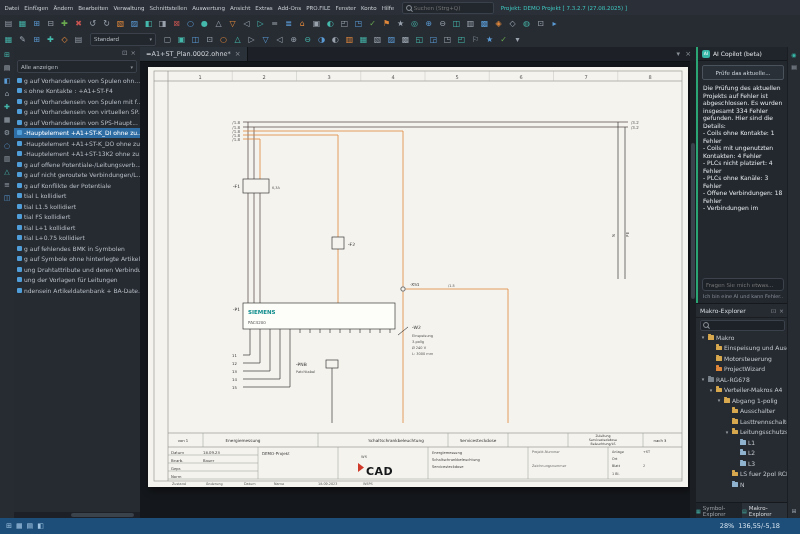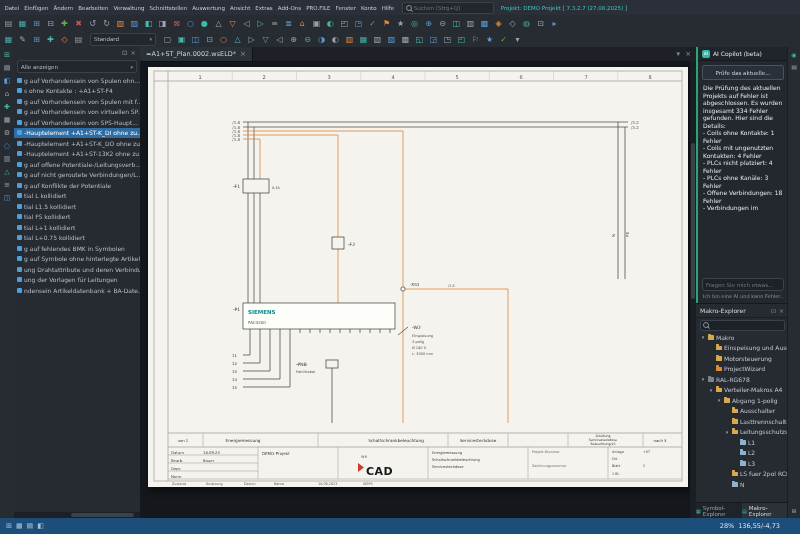--- a/index.html
+++ b/index.html
@@ -329,21 +329,21 @@
         </div>
       </div>
     <div class="hscroll">
         <span class="thumb"></span>
       </div>
   </div>
 
   <div class="canvas">
     <div class="tab-bar">
       <div class="doc-tab">
-        <span>=A1+ST_Plan.0002.wsELD*</span>
+        <span>=A1+ST_Plan.0002.ohne*</span>
         <span class="tab-close">×</span>
       </div>
       <div class="tabbar-icons">
         <span>▾</span>
         <span>×</span>
       </div>
     </div>
     <div class="canvas-body">
       <div class="page">
         <svg width="540" height="420" viewBox="0 0 540 420">
@@ -642,16 +642,16 @@
   <div class="statusbar">
     <span style="display:flex;gap:4px;">
 
     <span class="sb-ic">⊞</span>
         <span class="sb-ic">▦</span>
         <span class="sb-ic">▤</span>
         <span class="sb-ic">◧</span>
       </span>
     <span class="sb-spacer"></span>
     <span>28%</span>
-    <span class="sb-coords">136,55/-4,73</span>
+    <span class="sb-coords">136,55/-5,18</span>
   </div>
 
 </div>
 
 </body></html>

